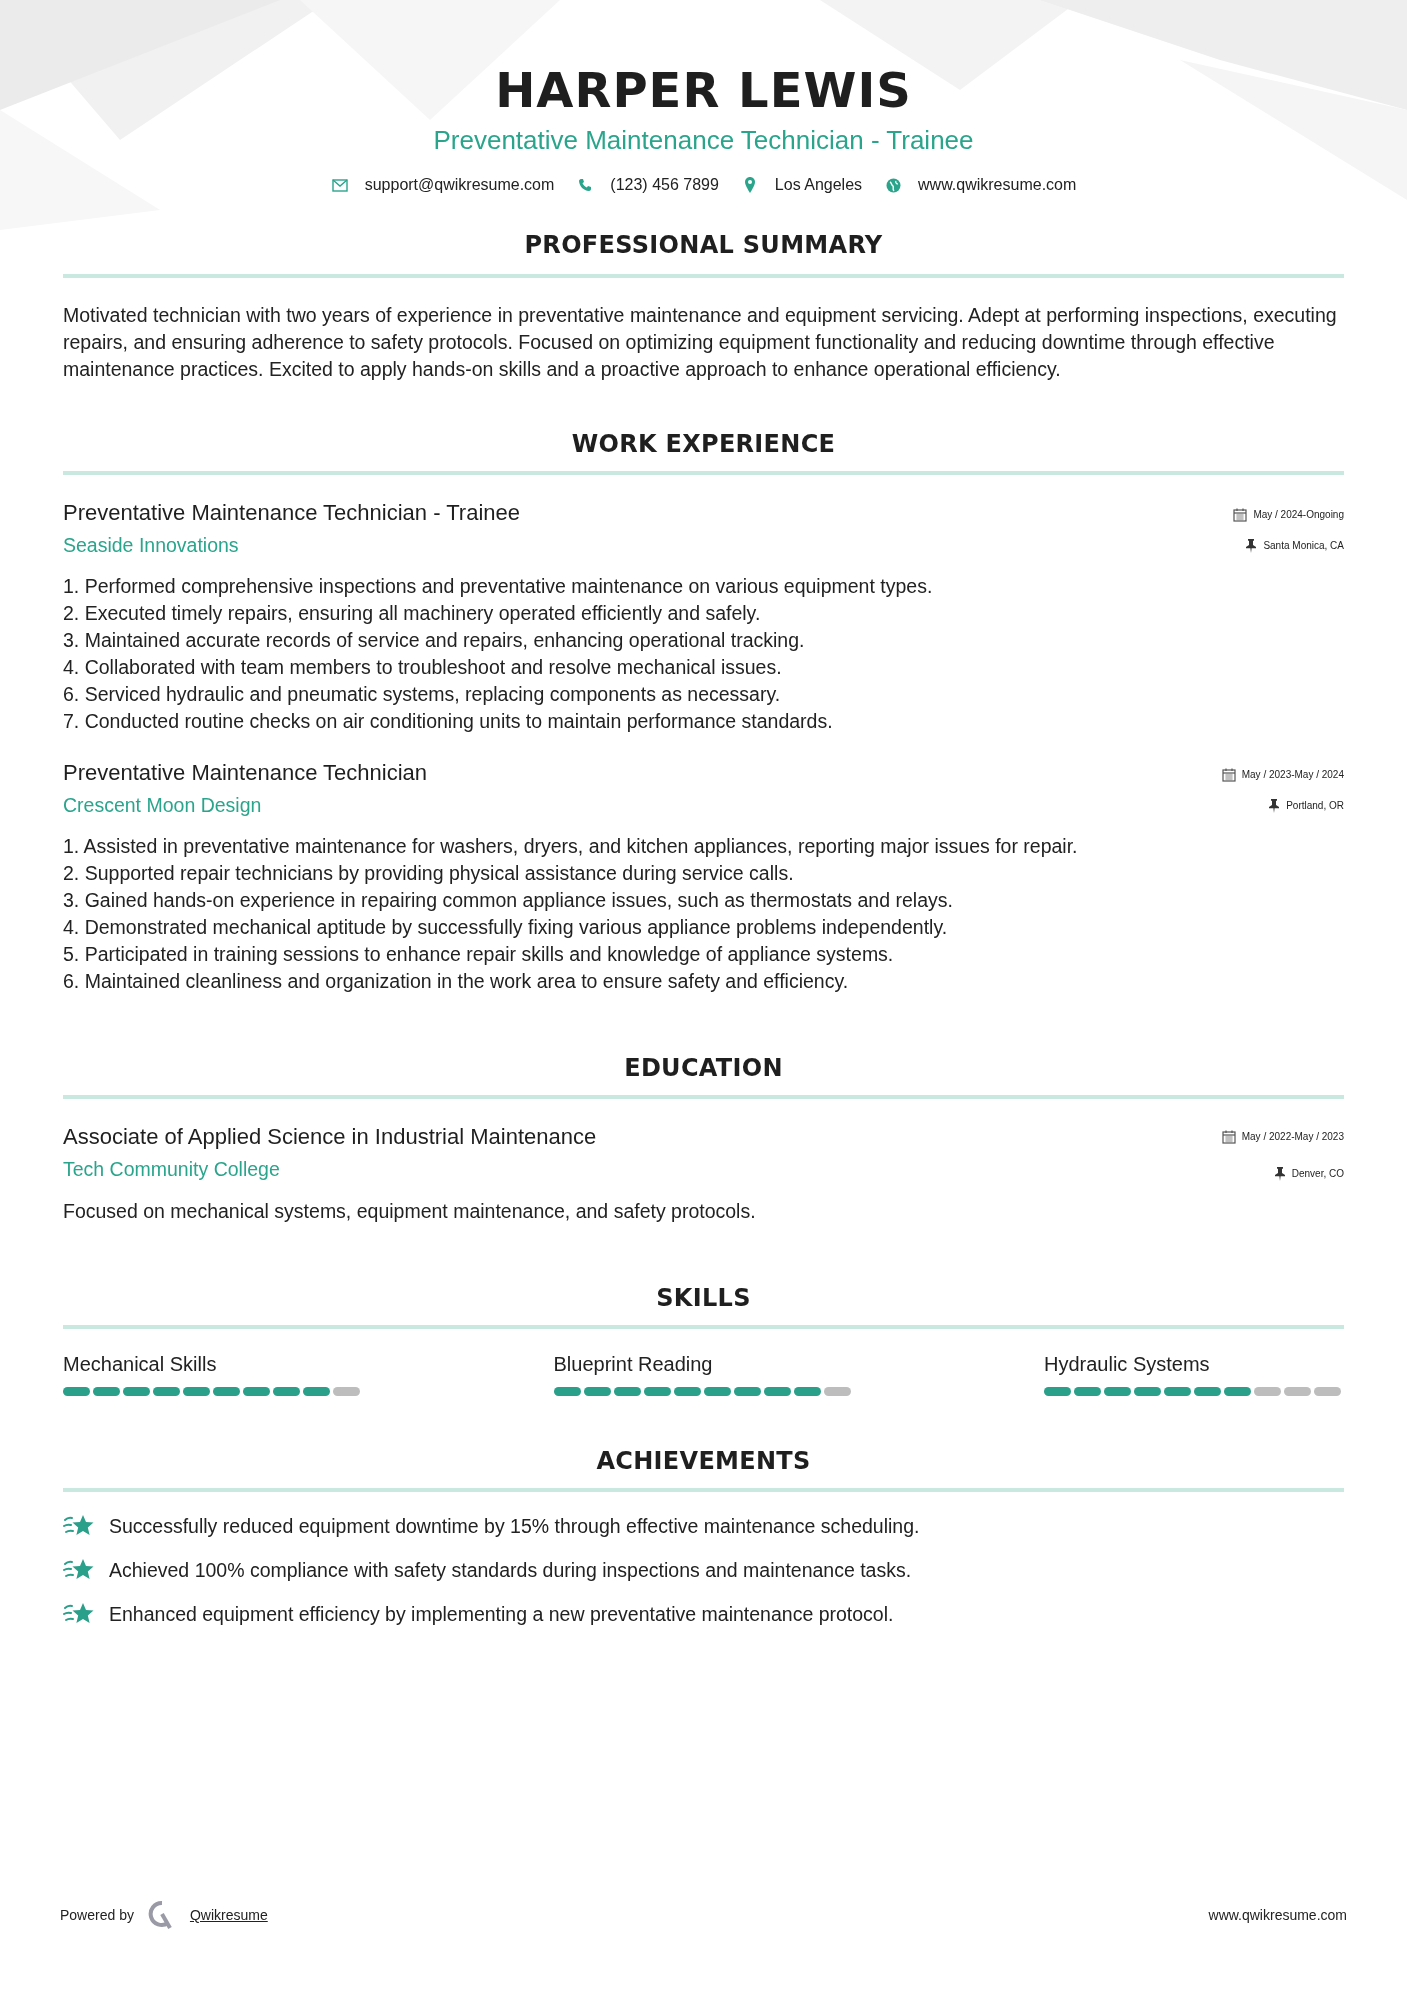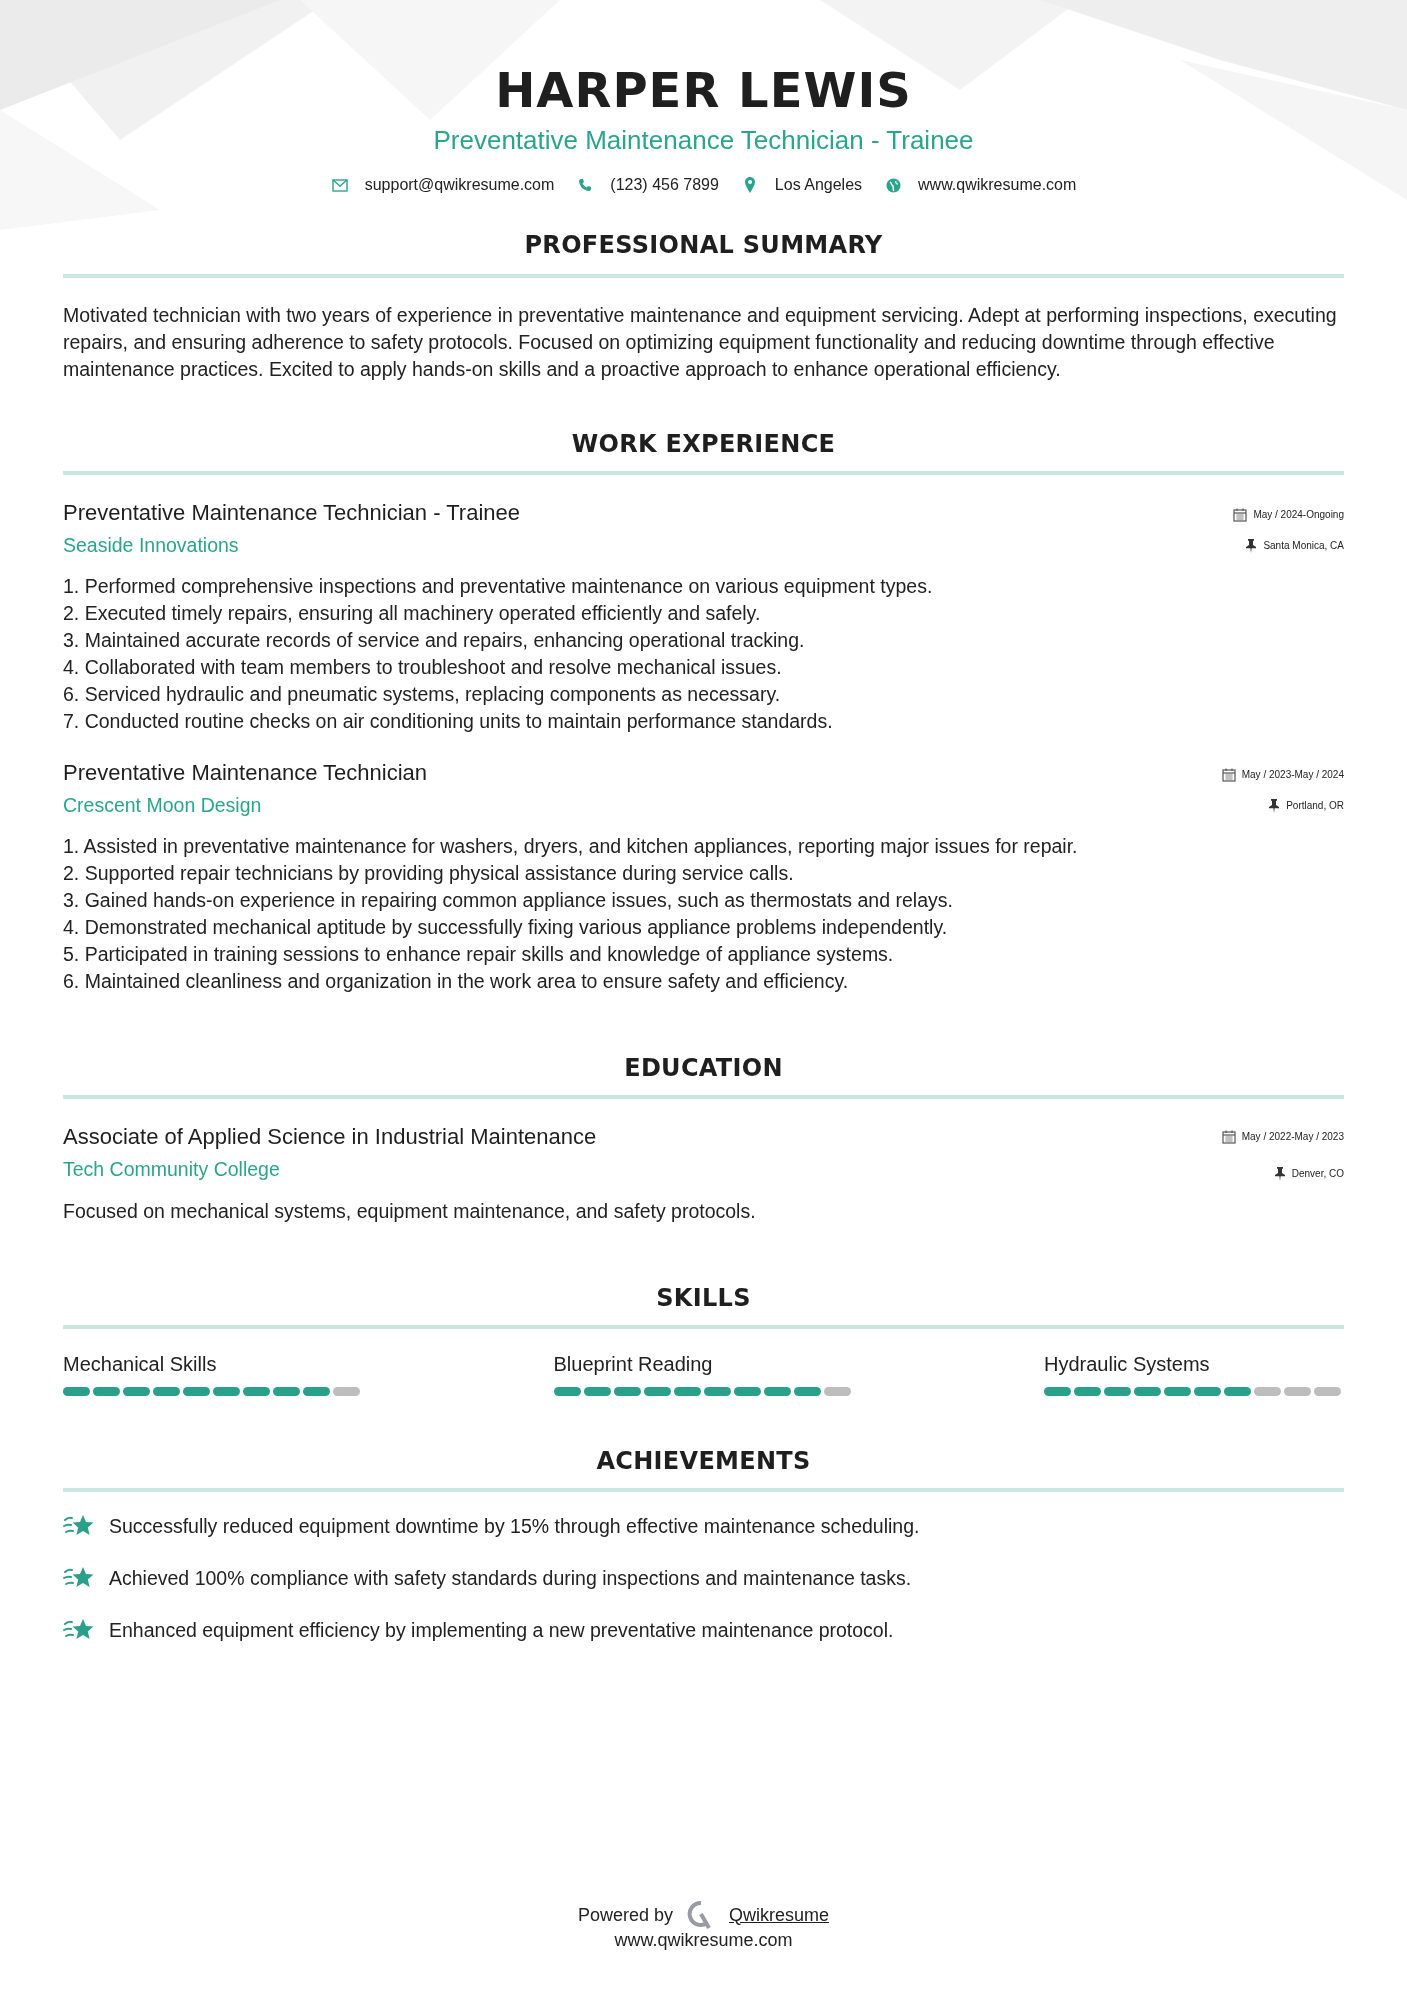--- a/index.html
+++ b/index.html
@@ -45,26 +45,26 @@
 
   .skills { display: flex; justify-content: space-between; margin-top: 22px; }
   .skill { width: 300px; }
   .skill-name { font-size: 20px; line-height: 26px; color: #222; }
   .skill-bar { display: flex; gap: 3px; margin-top: 10px; }
   .seg { width: 27px; height: 9px; border-radius: 5px; background: #bdbdbd; }
   .seg.on { background: #2a9f89; }
 
   .ach-list { margin-top: 20px; }
   .ach { display: flex; align-items: center; font-size: 19.5px; line-height: 26px; }
-  .ach + .ach { margin-top: 24px; }
+  .ach + .ach { margin-top: 16px; }
   .ach .ic { width: 32px; height: 28px; margin-right: 14px; display: inline-flex; }
 
   .footer {
     position: absolute; left: 60px; right: 60px; top: 1900px;
-    display: flex; justify-content: space-between; align-items: center; font-size: 18px; color: #222; flex-direction: column;
+    display: flex; justify-content: space-between; align-items: center; font-size: 14px; color: #222;
   }
   .footer-left { display: flex; align-items: center; }
   .footer-left .q { margin: 0 14px; display: inline-flex; }
   .footer a { color: #222; text-decoration: underline; }
 </style>
 </head>
 <body>
 
 <svg class="bg-shapes" viewBox="0 0 1407 230" preserveAspectRatio="none">
   <polygon points="0,0 330,0 120,140" fill="#f1f1f1"></polygon>

